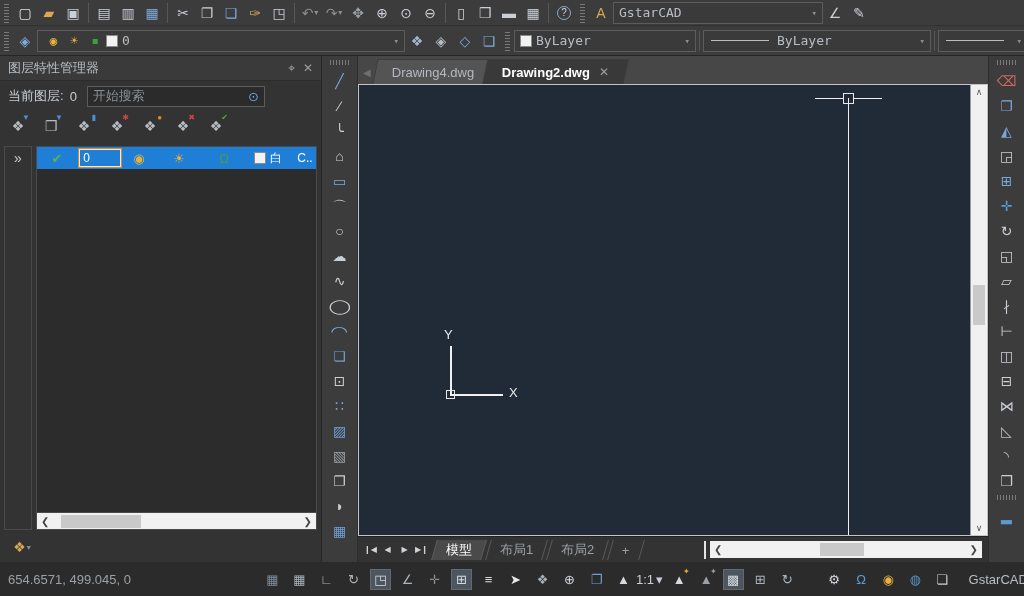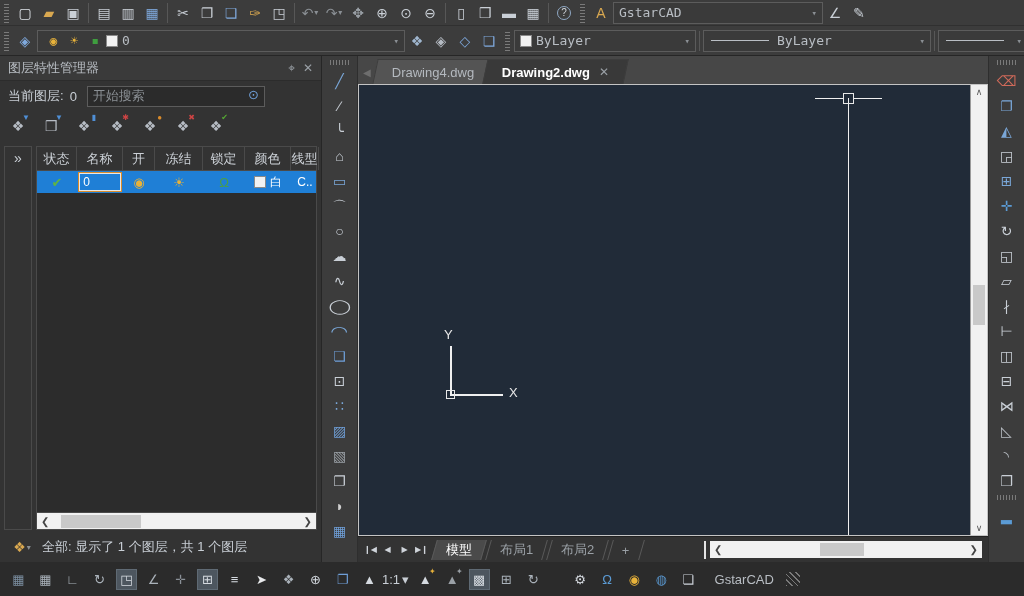--- a/index.html
+++ b/index.html
@@ -29,21 +29,21 @@
   .swatch{width:12px;height:12px;background:#f2f2f2;border:1px solid #8a8a8a;margin-right:4px;flex:none;}
   .lineglyph{display:inline-block;width:58px;border-top:1px solid #b9bec4;margin:0 8px 0 2px;flex:none;}
   
   .panel{position:absolute;left:0;top:56px;width:322px;height:506px;background:#333;
          border-right:1px solid #262626;display:flex;flex-direction:column;}
   .ptitle{height:25px;display:flex;align-items:center;padding:0 8px;font-size:13px;color:#b9bec4;
           background:#3a3a3a;border-bottom:1px solid #2c2c2c;}
   .ptitle .sp{margin-left:auto;display:flex;gap:8px;color:#9aa0a6;font-size:12px;}
   .pcur{height:30px;display:flex;align-items:center;gap:6px;padding:0 8px;font-size:13px;}
   .search{width:178px;height:21px;border:1px solid #5c5c5c;background:#2b2b2b;display:flex;
-          padding:0 5px;font-size:13px;color:#8a8f94;margin-left:4px;}
+          align-items:center;padding:0 5px;font-size:13px;color:#8a8f94;margin-left:4px;}
   .search .mag{margin-left:auto;color:#6f9fd8;font-size:13px;}
   .ptools{height:29px;display:flex;align-items:center;gap:9px;padding:0 6px;}
   .pbody{flex:1;display:flex;padding:6px 4px 2px 4px;min-height:0;}
   .strip{width:28px;border:1px solid #4a4a4a;background:#333;color:#c9cfd6;text-align:center;
          font-size:14px;padding-top:3px;margin-right:4px;flex:none;}
   .ltable{flex:1;border:1px solid #4a4a4a;background:#2c2c2c;display:flex;flex-direction:column;min-width:0;}
   .lthead{display:flex;height:24px;background:#333;border-bottom:1px solid #4a4a4a;
           font-size:13px;color:#ccd1d7;flex:none;}
   .lthead .cell{display:flex;align-items:center;justify-content:center;border-right:1px solid #4a4a4a;flex:none;}
   .ltrow{display:flex;height:22px;background:#1f7fd6;align-items:center;color:#fff;font-size:12px;flex:none;}
@@ -297,29 +297,20 @@
         <span class="icn">
           <span class="g" style="color: rgb(182, 188, 196);">❖</span>
           <span class="bdg" style="color: rgb(85, 170, 51);">✔</span>
         </span>
       </div>
     <div class="pbody">
       <div class="strip">
         <span>»</span>
       </div>
       <div class="ltable">
-        <div class="lthead" id="lthead">
-            <span class="cell" style="width: 40px;">状态</span>
-            <span class="cell" style="width: 46px;">名称</span>
-            <span class="cell" style="width: 32px;">开</span>
-            <span class="cell" style="width: 48px;">冻结</span>
-            <span class="cell" style="width: 42px;">锁定</span>
-            <span class="cell" style="width: 46px;">颜色</span>
-            <span class="cell" style="width: 28px;">线型</span>
-          </div>
         <div class="ltrow" id="ltrow">
             <span class="cell" style="width: 40px;">
               <span class="icn sm">
                 <span class="g" style="color: rgb(95, 179, 68);">✔</span>
               </span>
             </span>
             <span class="cell" style="width: 46px;">
               <span class="namebox">0</span>
             </span>
             <span class="cell" style="width: 32px;">
@@ -349,21 +340,20 @@
           <span class="thumb" style="width:80px;margin-left:12px"></span>
           <span style="margin-left:auto">❯</span>
         </div>
       </div>
     </div>
     <div class="pstat" id="pstat">
         <span class="icn">
           <span class="g" style="color: rgb(217, 168, 80);">❖</span>
           <span class="ddm">▾</span>
         </span>
-      <span>全部: 显示了 1 个图层，共 1 个图层</span>
     </div>
   </div>
 
   <div class="vtb vtbL" id="drawtb">
       <span class="hgrip"></span>
       <span class="icn">
         <span class="g" style="color: rgb(122, 167, 216);">╱</span>
       </span>
       <span class="icn">
         <span class="g" style="color: rgb(201, 207, 214);">∕</span>
@@ -532,20 +522,21 @@
       <span class="icn">
         <span class="g" style="color: rgb(201, 207, 214);">❒</span>
       </span>
       <span class="hgrip"></span>
       <span class="icn">
         <span class="g" style="color: rgb(91, 155, 213);">▂</span>
       </span>
     </div>
 
   <div class="sbar" id="sbar">
+    <span class="coords">654.6571, 499.045, 0</span>
   <span class="icn sm">
         <span class="g" style="color: rgb(123, 142, 160);">▦</span>
       </span>
       <span class="icn sm">
         <span class="g" style="color: rgb(170, 178, 186);">▦</span>
       </span>
       <span class="icn sm">
         <span class="g" style="color: rgb(170, 178, 186);">∟</span>
       </span>
       <span class="icn sm">

